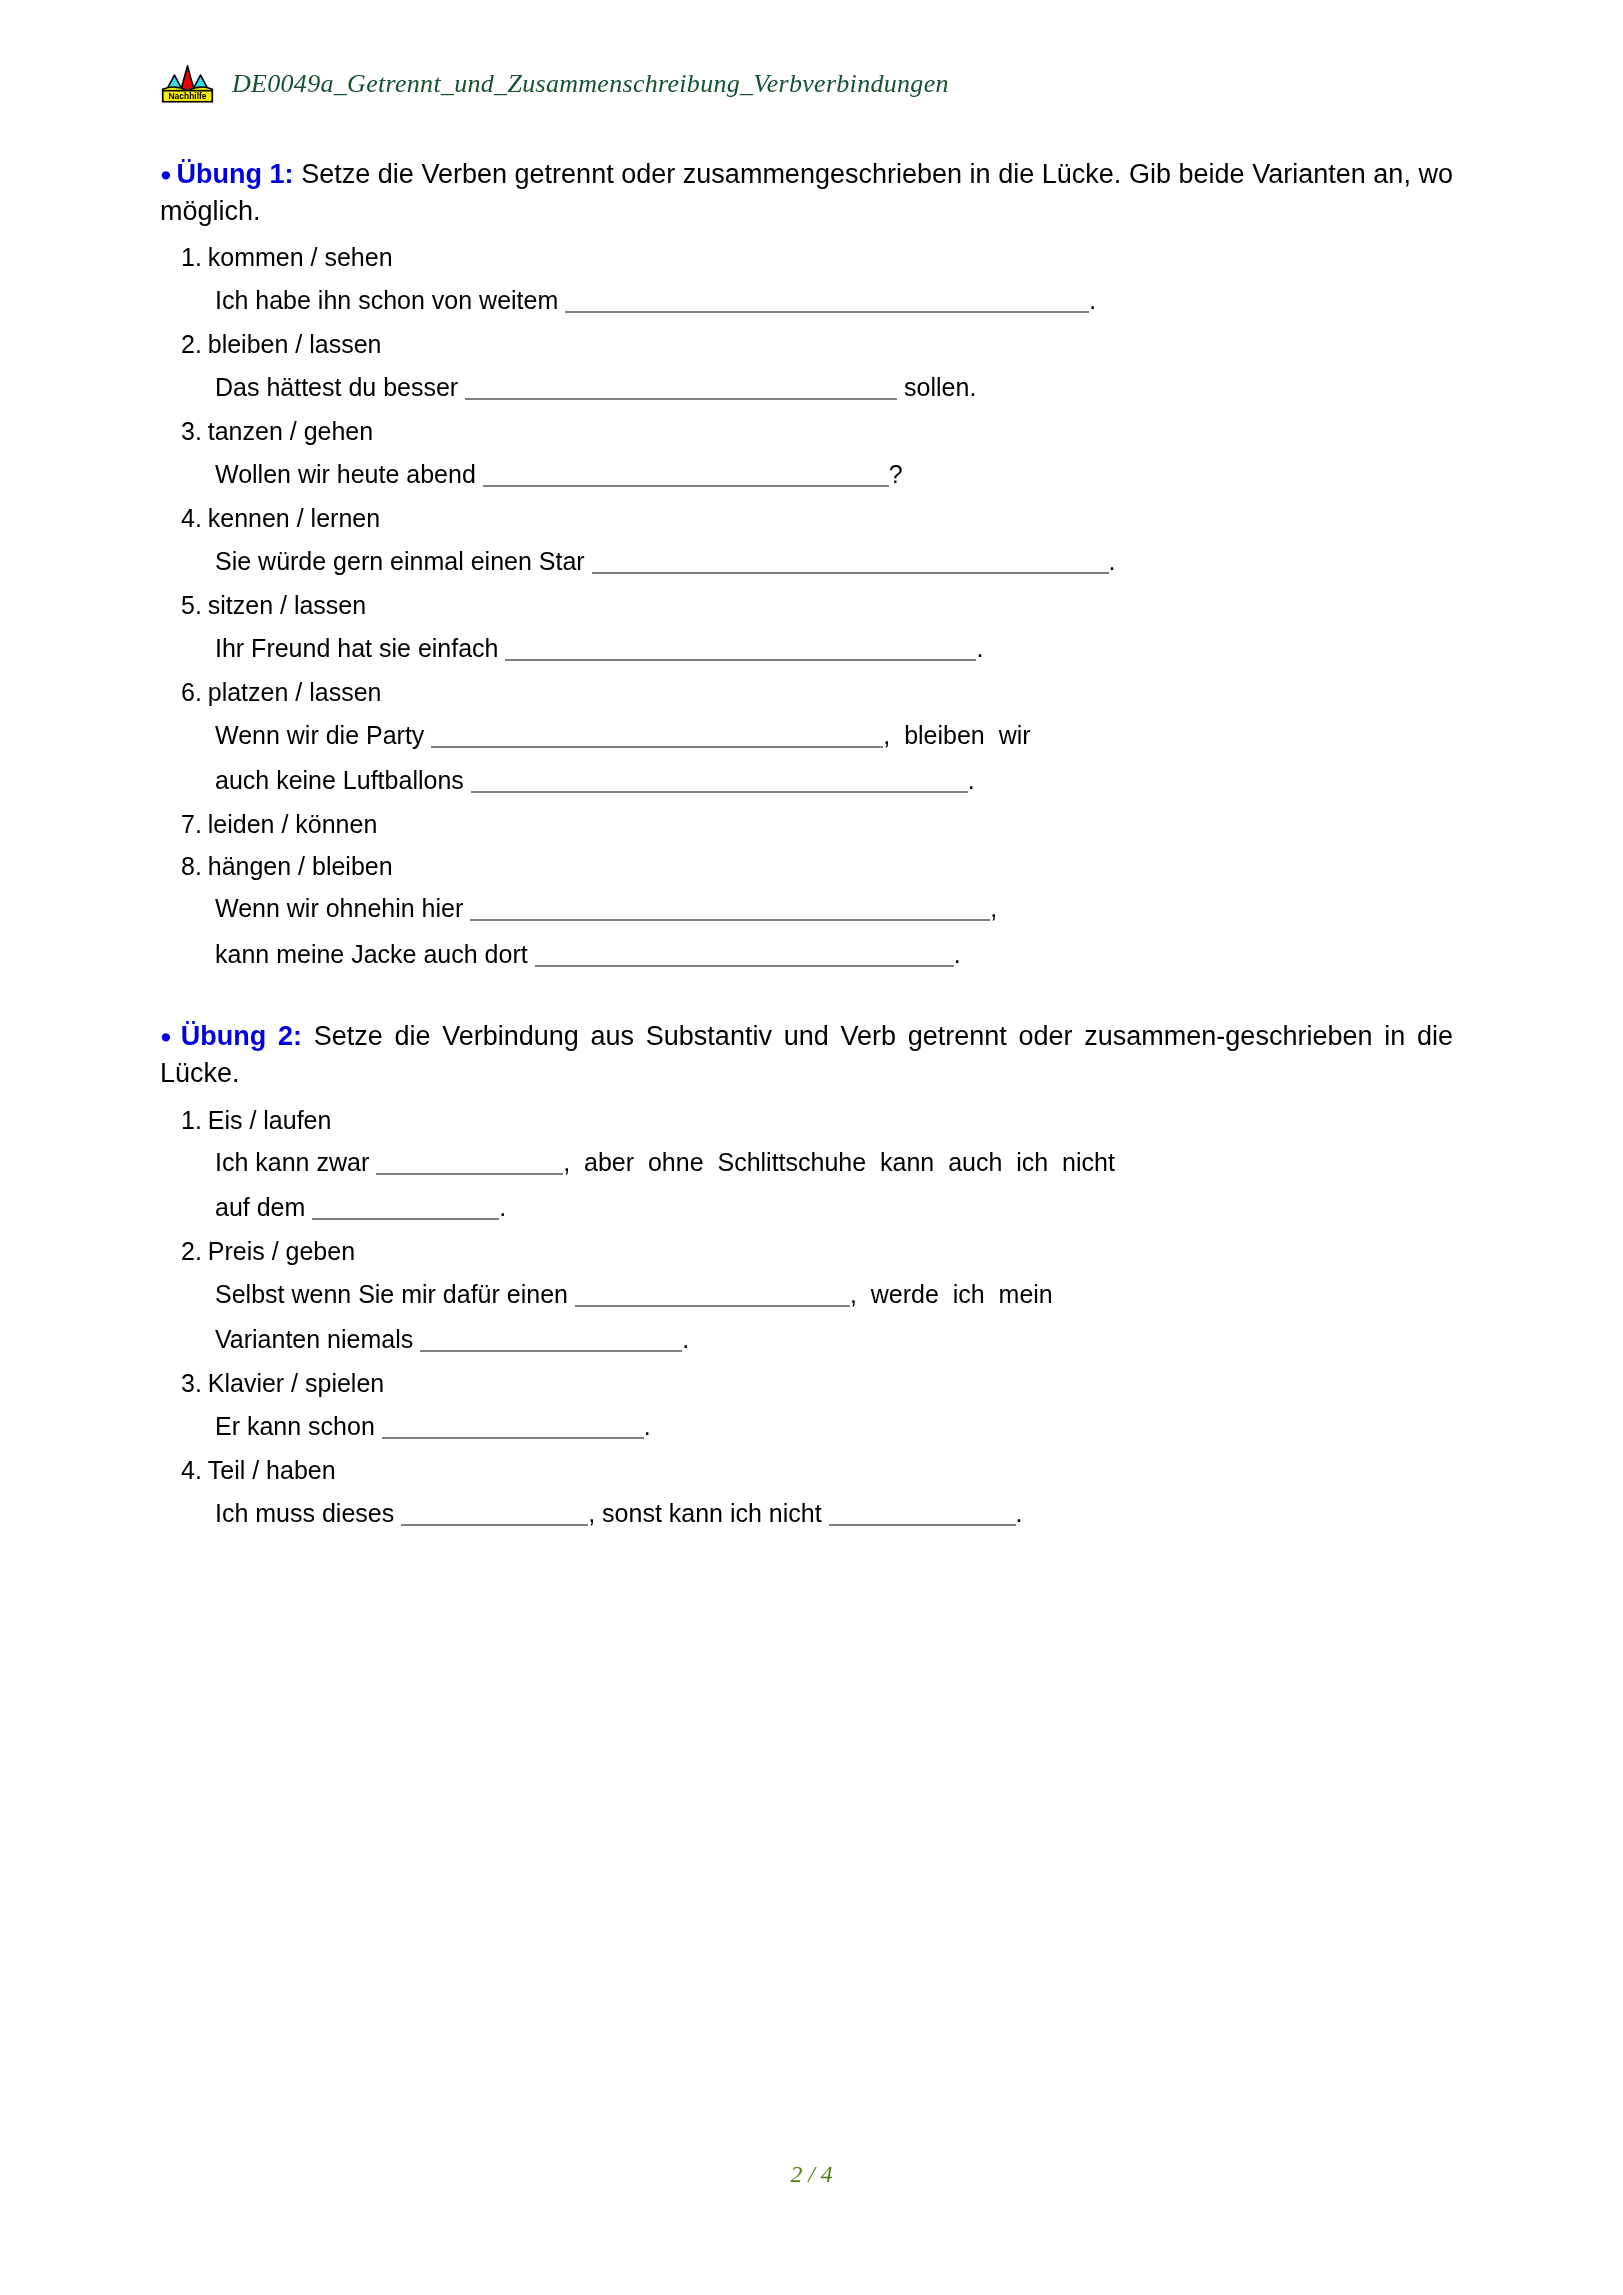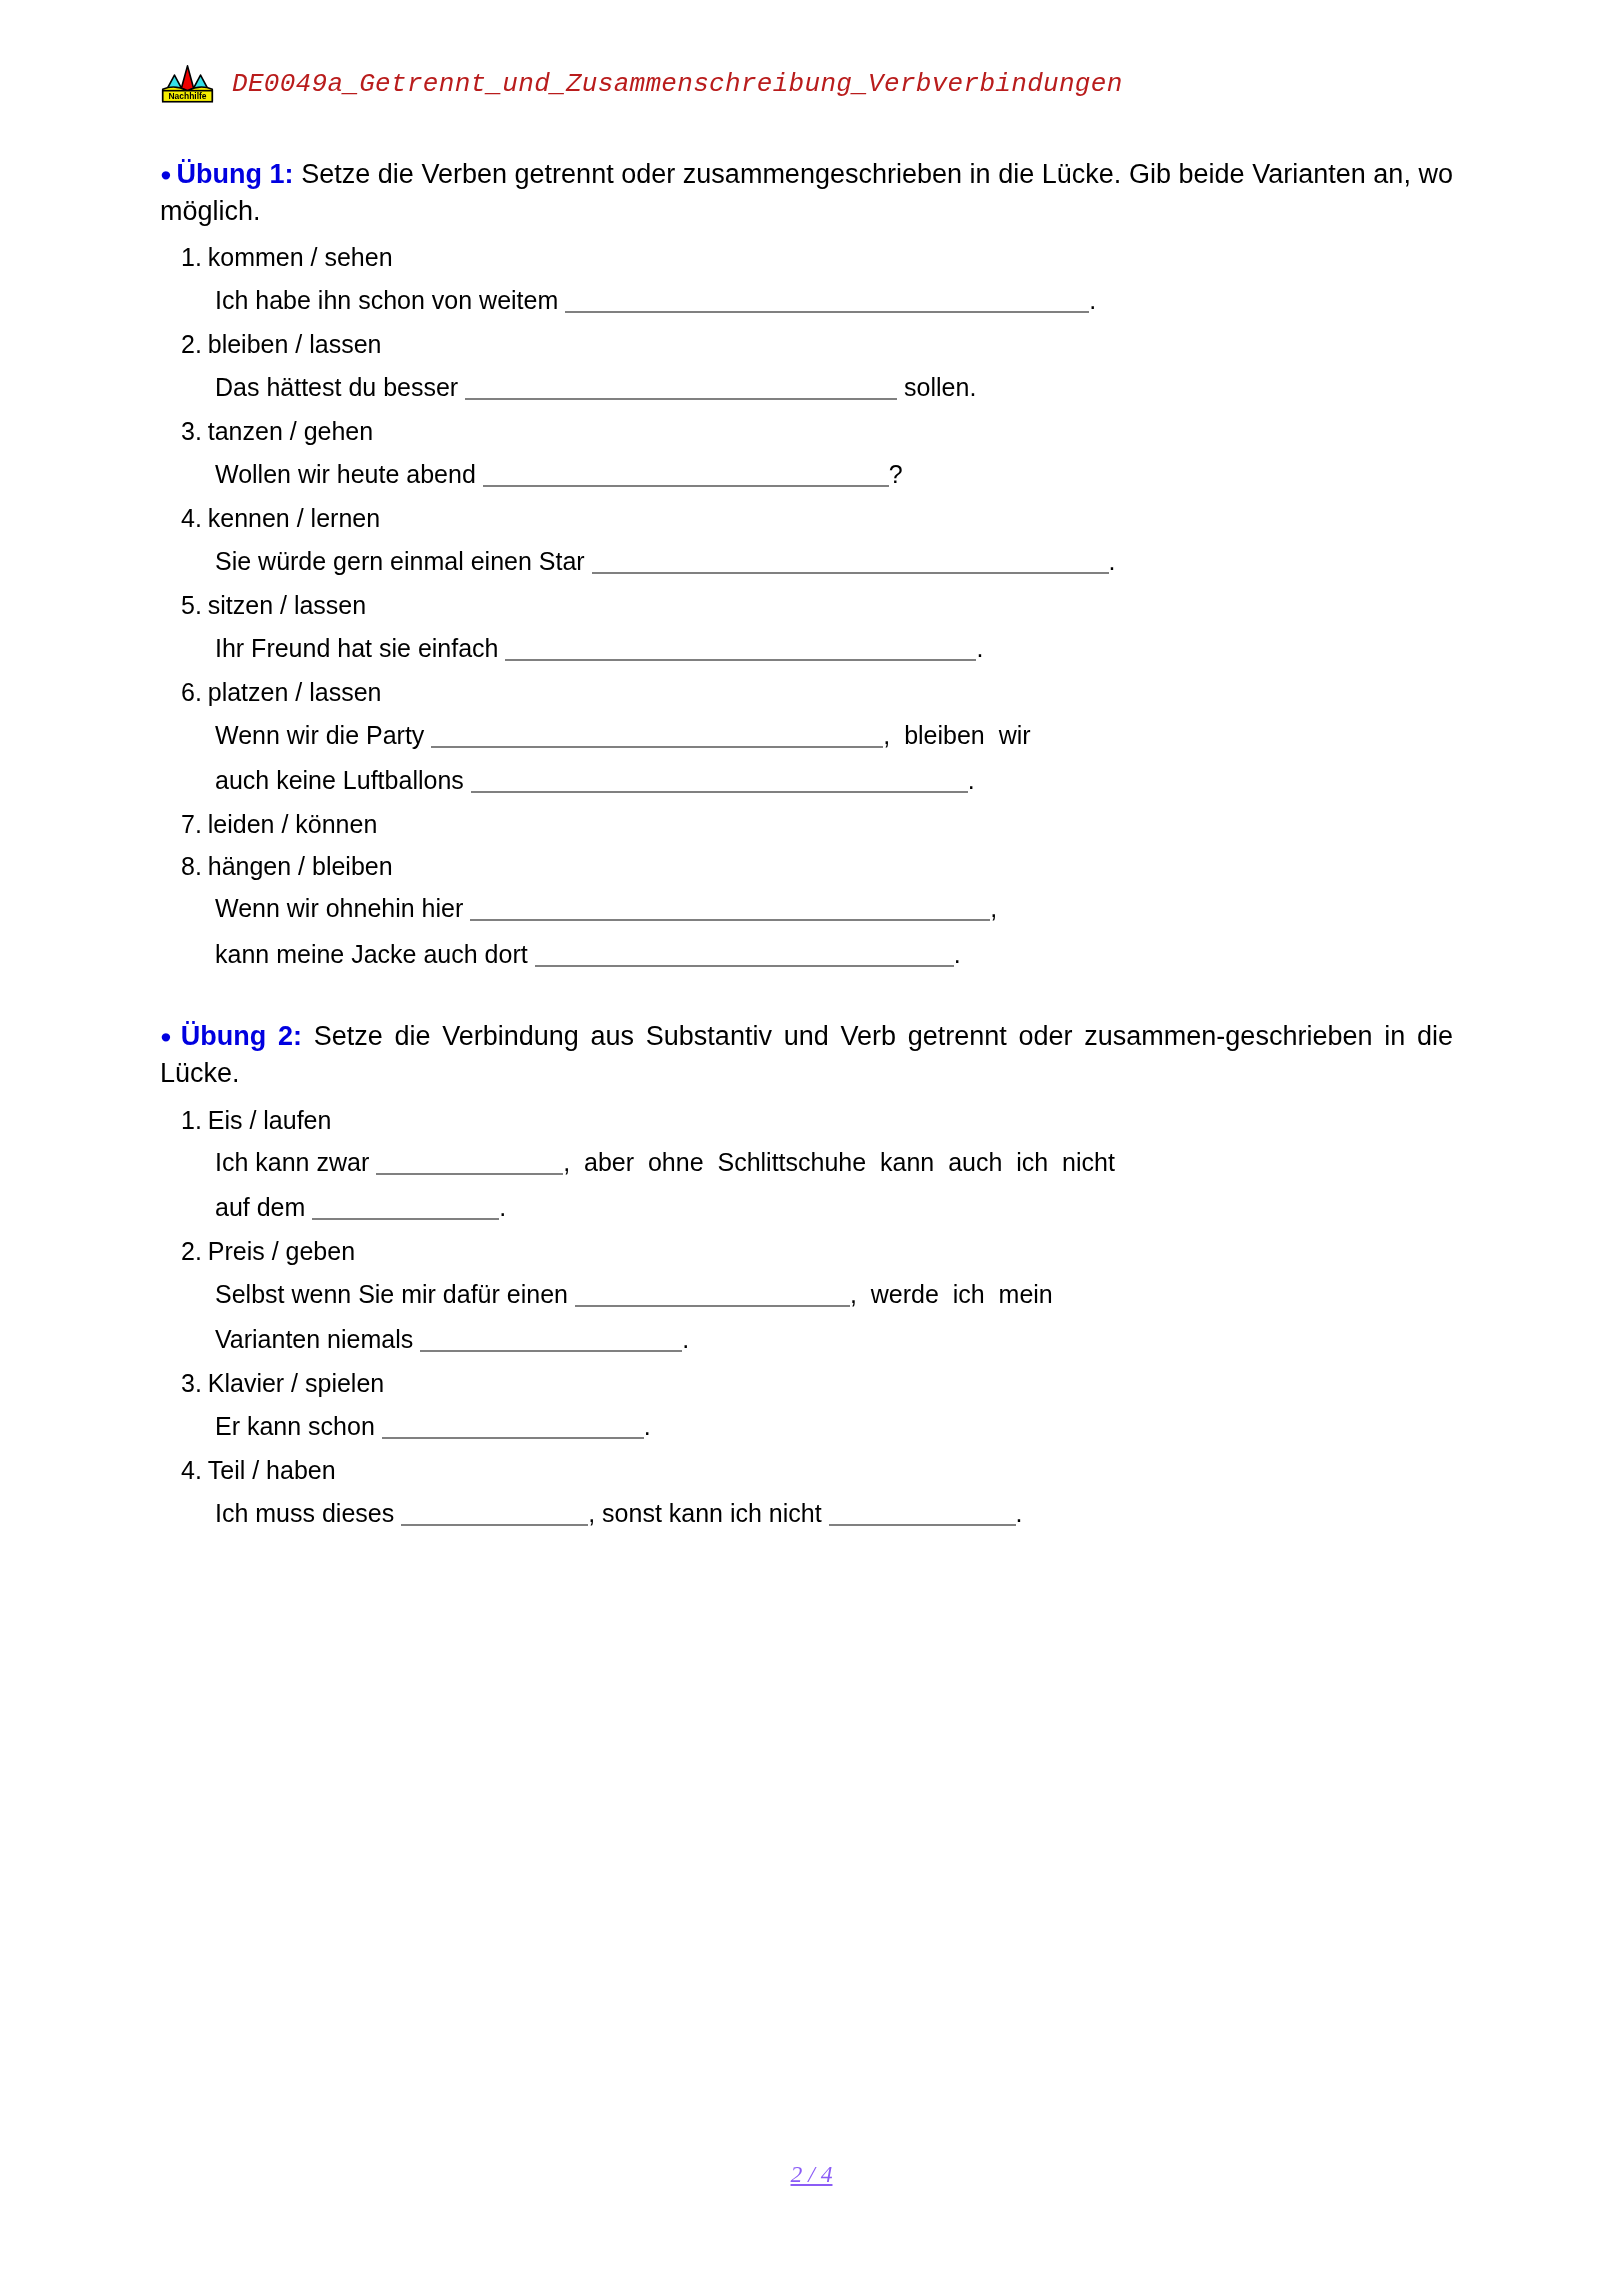--- a/index.html
+++ b/index.html
@@ -33,26 +33,26 @@
   }
   .logo {
     width: 55px;
     height: 43px;
     position: relative;
     flex: 0 0 auto;
   }
   .logo svg { display: block; width: 55px; height: 43px; }
 
   .doc-title {
-    font-family: Liberation Mono, monospace;
+    font-family: Liberation Serif, serif;
     font-style: italic;
     font-size: 26px;
     letter-spacing: 0.3px;
     white-space: nowrap;
-    color: #b91c1c;
+    color: #14532d;
   }
 
   
   .content {
     position: absolute;
     top: 156px;
     left: 160px;
     width: 1293px;
   }
 
@@ -117,22 +117,21 @@
   
   .footer {
     position: absolute;
     top: 2161px;
     left: 0;
     width: 1623px;
     text-align: center;
     font-family: "Liberation Serif", serif;
     font-style: italic;
     font-size: 23.6px;
-    color: #8b5cf6;
-    text-decoration: underline;
+    color: #4d7c0f;
   }
 </style>
 </head>
 <body>
 
 <div class="page">
 
   <div class="header">
     <div class="logo">
       <svg viewBox="0 0 84 66" xmlns="http://www.w3.org/2000/svg">

